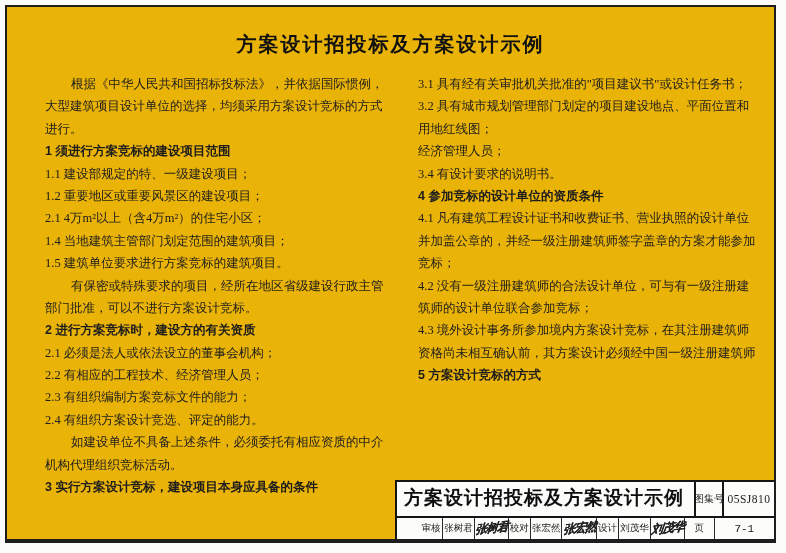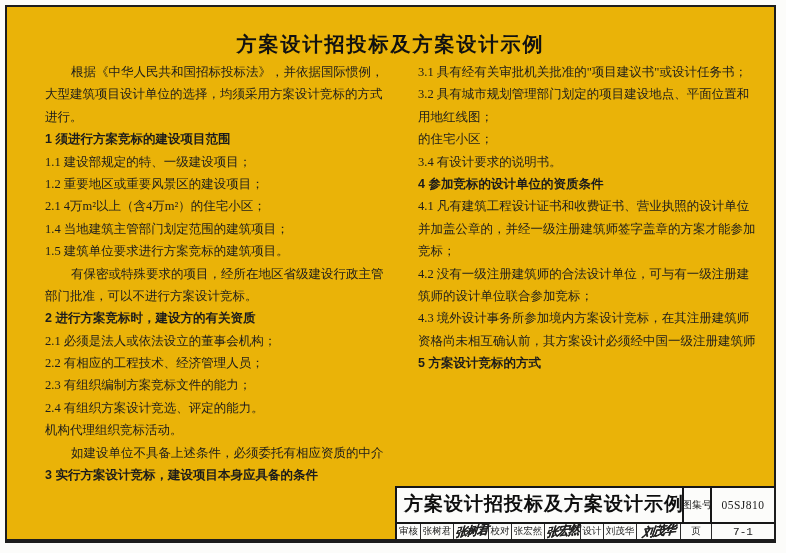--- a/index.html
+++ b/index.html
@@ -26,21 +26,21 @@
     position:absolute;
     top:24px; left:0; width:100%;
     text-align:center;
     font-size:20px;
     font-weight:bold;
     letter-spacing:2px;
     color:#111;
   }
   .col {
     position:absolute;
-    top:54px;
+    top:66px;
   }
   .col-left  { left:38px;  width:352px; }
   .col-right { left:411px; width:358px; }
   .line {
     height:22.4px;
     line-height:22.4px;
     font-size:12.5px;
     white-space:nowrap;
     font-family:"Liberation Serif","DejaVu Serif",serif;
     color:#1c1c1c;
@@ -72,28 +72,29 @@
     overflow:hidden;
     color:#0e0e0e;
   }
   .tb-cell {
     border-left:2px solid #161616;
     display:flex; align-items:center; justify-content:center;
     white-space:nowrap;
   }
   .tb-atlas-label { width:28px; font-size:10px; }
   .tb-atlas-number {
-    width:64px; font-size:11.5px;
+    width:52px; font-size:11.5px;
     font-family:"Liberation Serif","DejaVu Serif",serif;
     letter-spacing:0.5px;
   }
   .tb-row2 {
-    display:flex; height:17px;
+    display:flex; height:23px;
     border-top:2px solid #161616;
     font-size:9.5px;
+    padding-left:23px;
   }
   .tb-row2 .c {
     display:flex; align-items:center; justify-content:center;
     border-left:1px solid #2a2a2a;
     overflow:visible;
     white-space:nowrap;
   }
   .tb-row2 .c:first-child { border-left:none; }
   .c-label { width:23px; }
   .c-name  { width:33px; }
@@ -134,30 +135,30 @@
         <div class="line">2.1 4万m²以上（含4万m²）的住宅小区；</div>
         <div class="line">1.4 当地建筑主管部门划定范围的建筑项目；</div>
         <div class="line">1.5 建筑单位要求进行方案竞标的建筑项目。</div>
         <div class="line indent">有保密或特殊要求的项目，经所在地区省级建设行政主管</div>
         <div class="line">部门批准，可以不进行方案设计竞标。</div>
         <div class="line bold">2 进行方案竞标时，建设方的有关资质</div>
         <div class="line">2.1 必须是法人或依法设立的董事会机构；</div>
         <div class="line">2.2 有相应的工程技术、经济管理人员；</div>
         <div class="line">2.3 有组织编制方案竞标文件的能力；</div>
         <div class="line">2.4 有组织方案设计竞选、评定的能力。</div>
+        <div class="line indent">如建设单位不具备上述条件，必须委托有相应资质的中介</div>
         <div class="line">机构代理组织竞标活动。</div>
-        <div class="line indent">如建设单位不具备上述条件，必须委托有相应资质的中介</div>
         <div class="line bold">3 实行方案设计竞标，建设项目本身应具备的条件</div>
       </div>
 
     <div class="col col-right">
         <div class="line">3.1 具有经有关审批机关批准的"项目建议书"或设计任务书；</div>
         <div class="line">3.2 具有城市规划管理部门划定的项目建设地点、平面位置和</div>
         <div class="line">用地红线图；</div>
-        <div class="line">的住宅小区；</div>
+        <div class="line">经济管理人员；</div>
         <div class="line">3.4 有设计要求的说明书。</div>
         <div class="line bold">4 参加竞标的设计单位的资质条件</div>
         <div class="line">4.1 凡有建筑工程设计证书和收费证书、营业执照的设计单位</div>
         <div class="line">并加盖公章的，并经一级注册建筑师签字盖章的方案才能参加</div>
         <div class="line">竞标；</div>
         <div class="line">4.2 没有一级注册建筑师的合法设计单位，可与有一级注册建</div>
         <div class="line">筑师的设计单位联合参加竞标；</div>
         <div class="line">4.3 境外设计事务所参加境内方案设计竞标，在其注册建筑师</div>
         <div class="line">资格尚未相互确认前，其方案设计必须经中国一级注册建筑师</div>
         <div class="line bold">5 方案设计竞标的方式</div>

